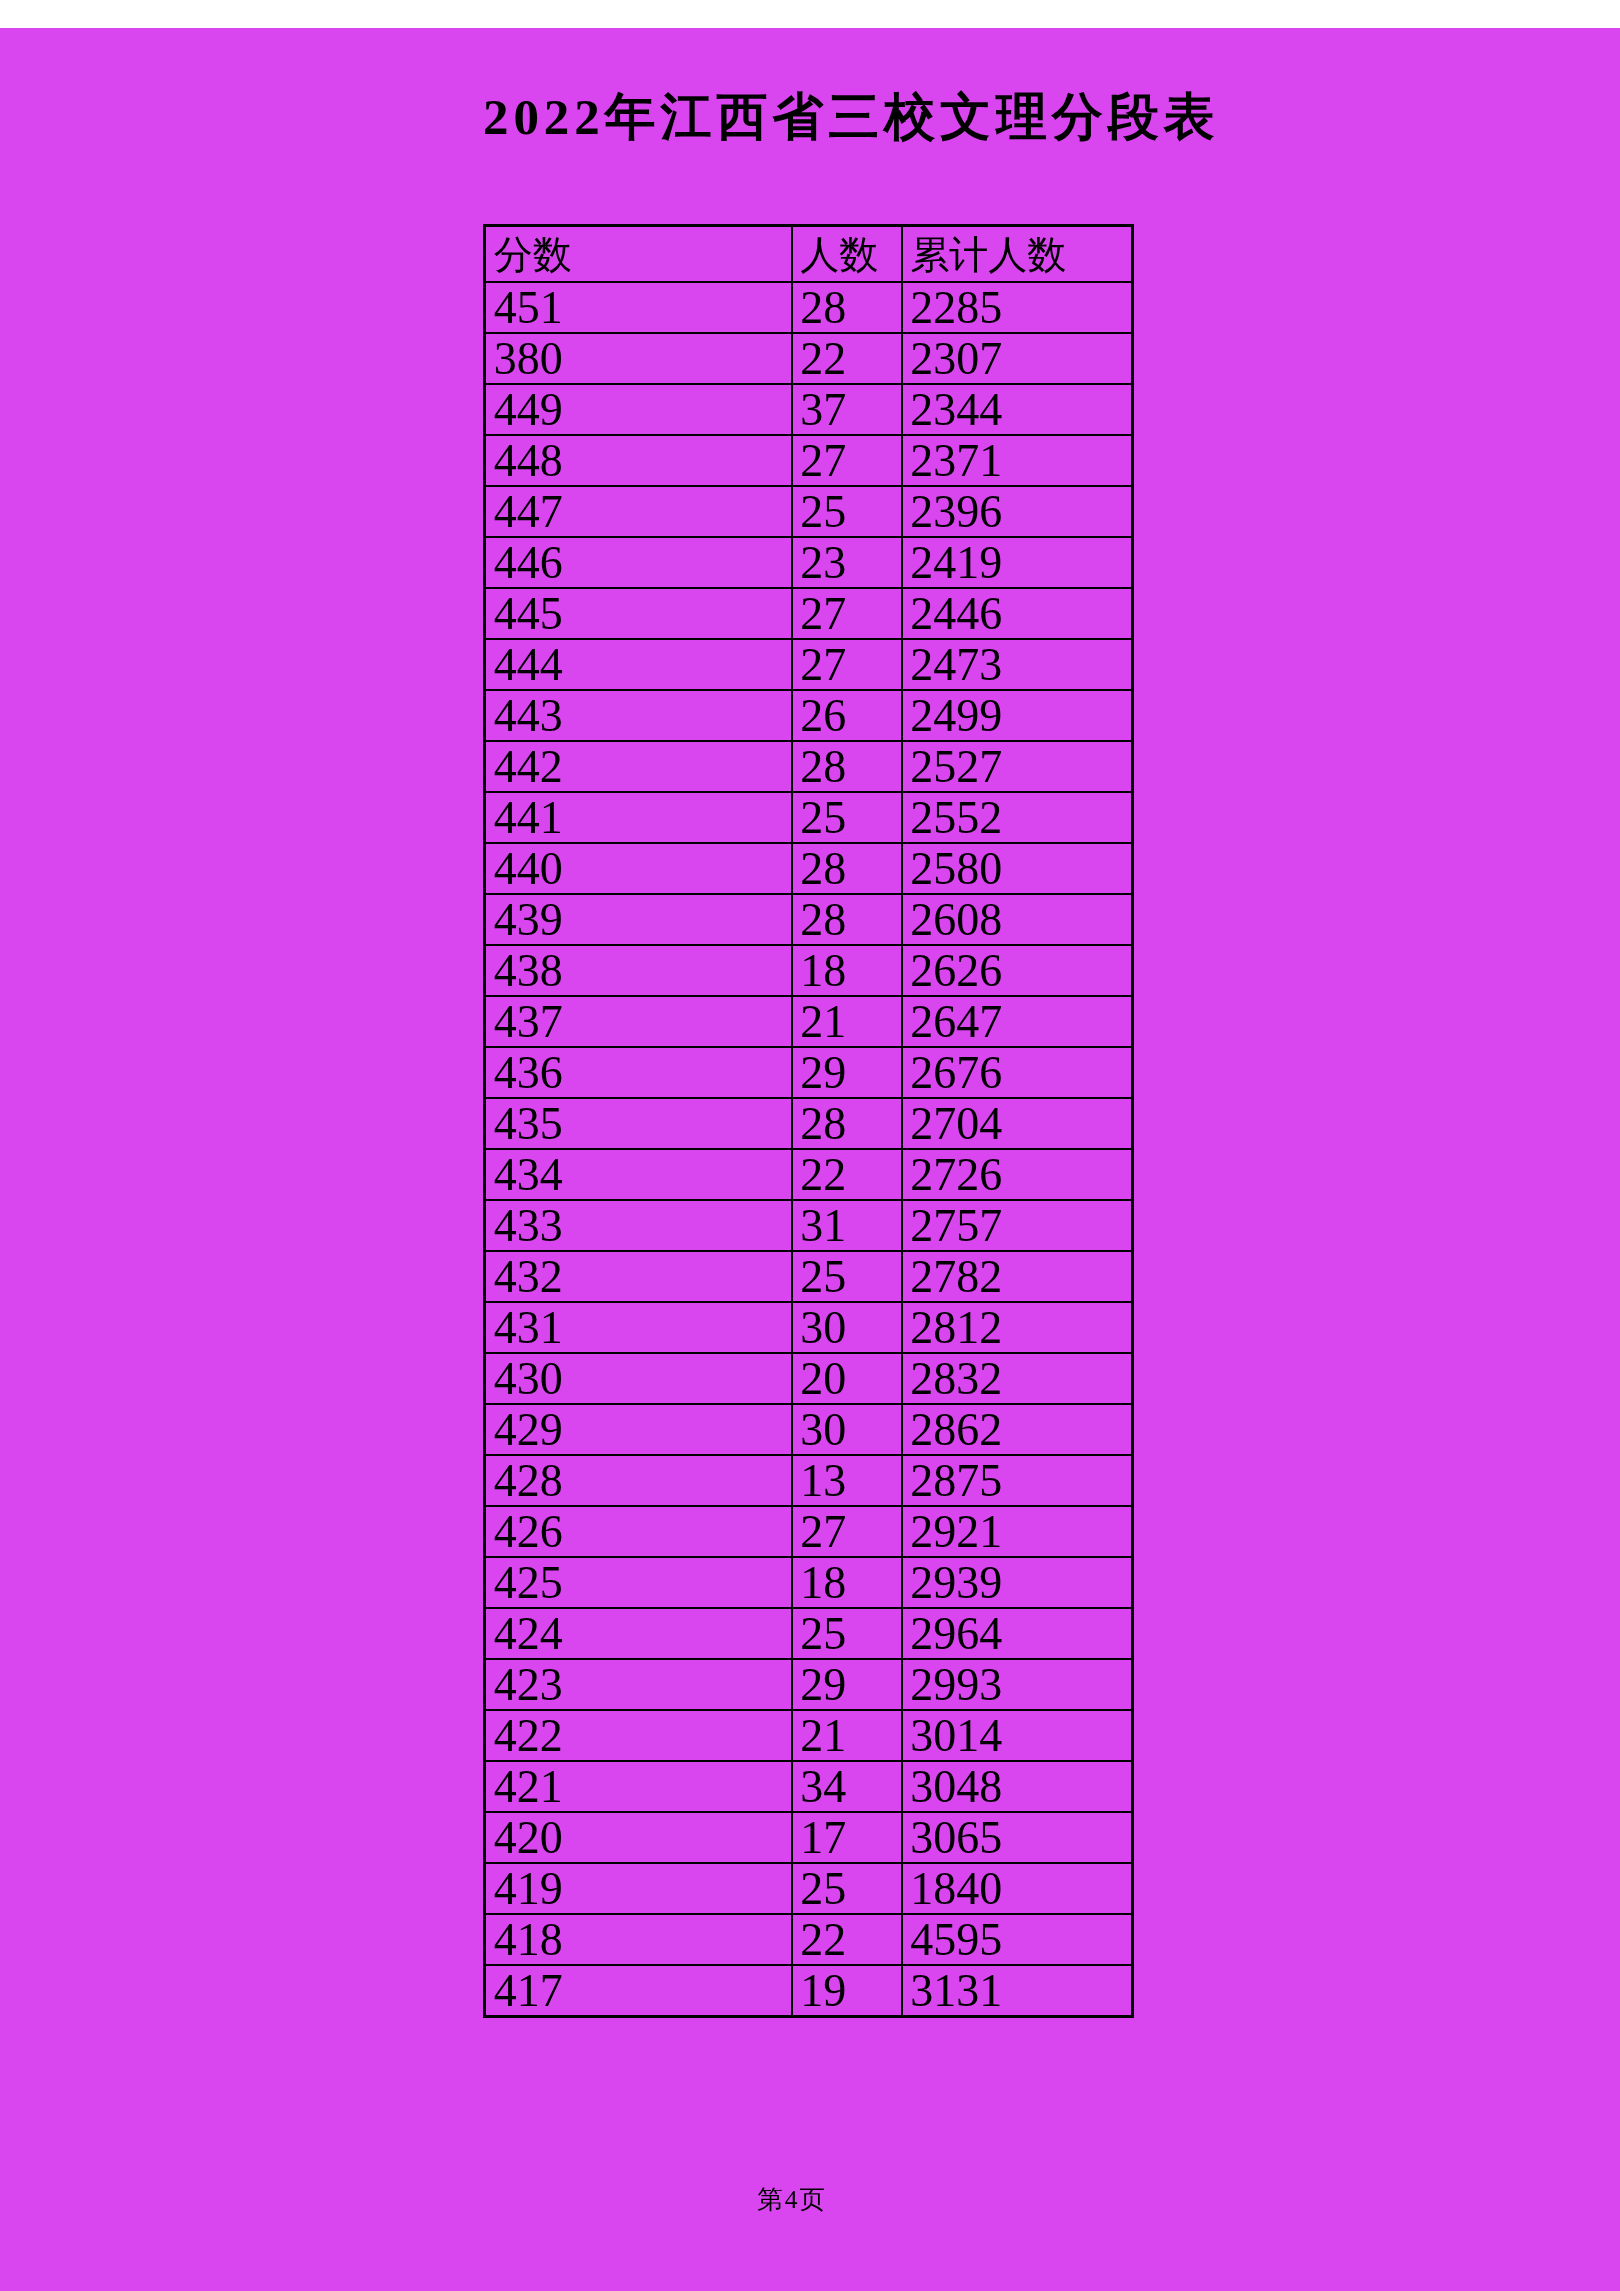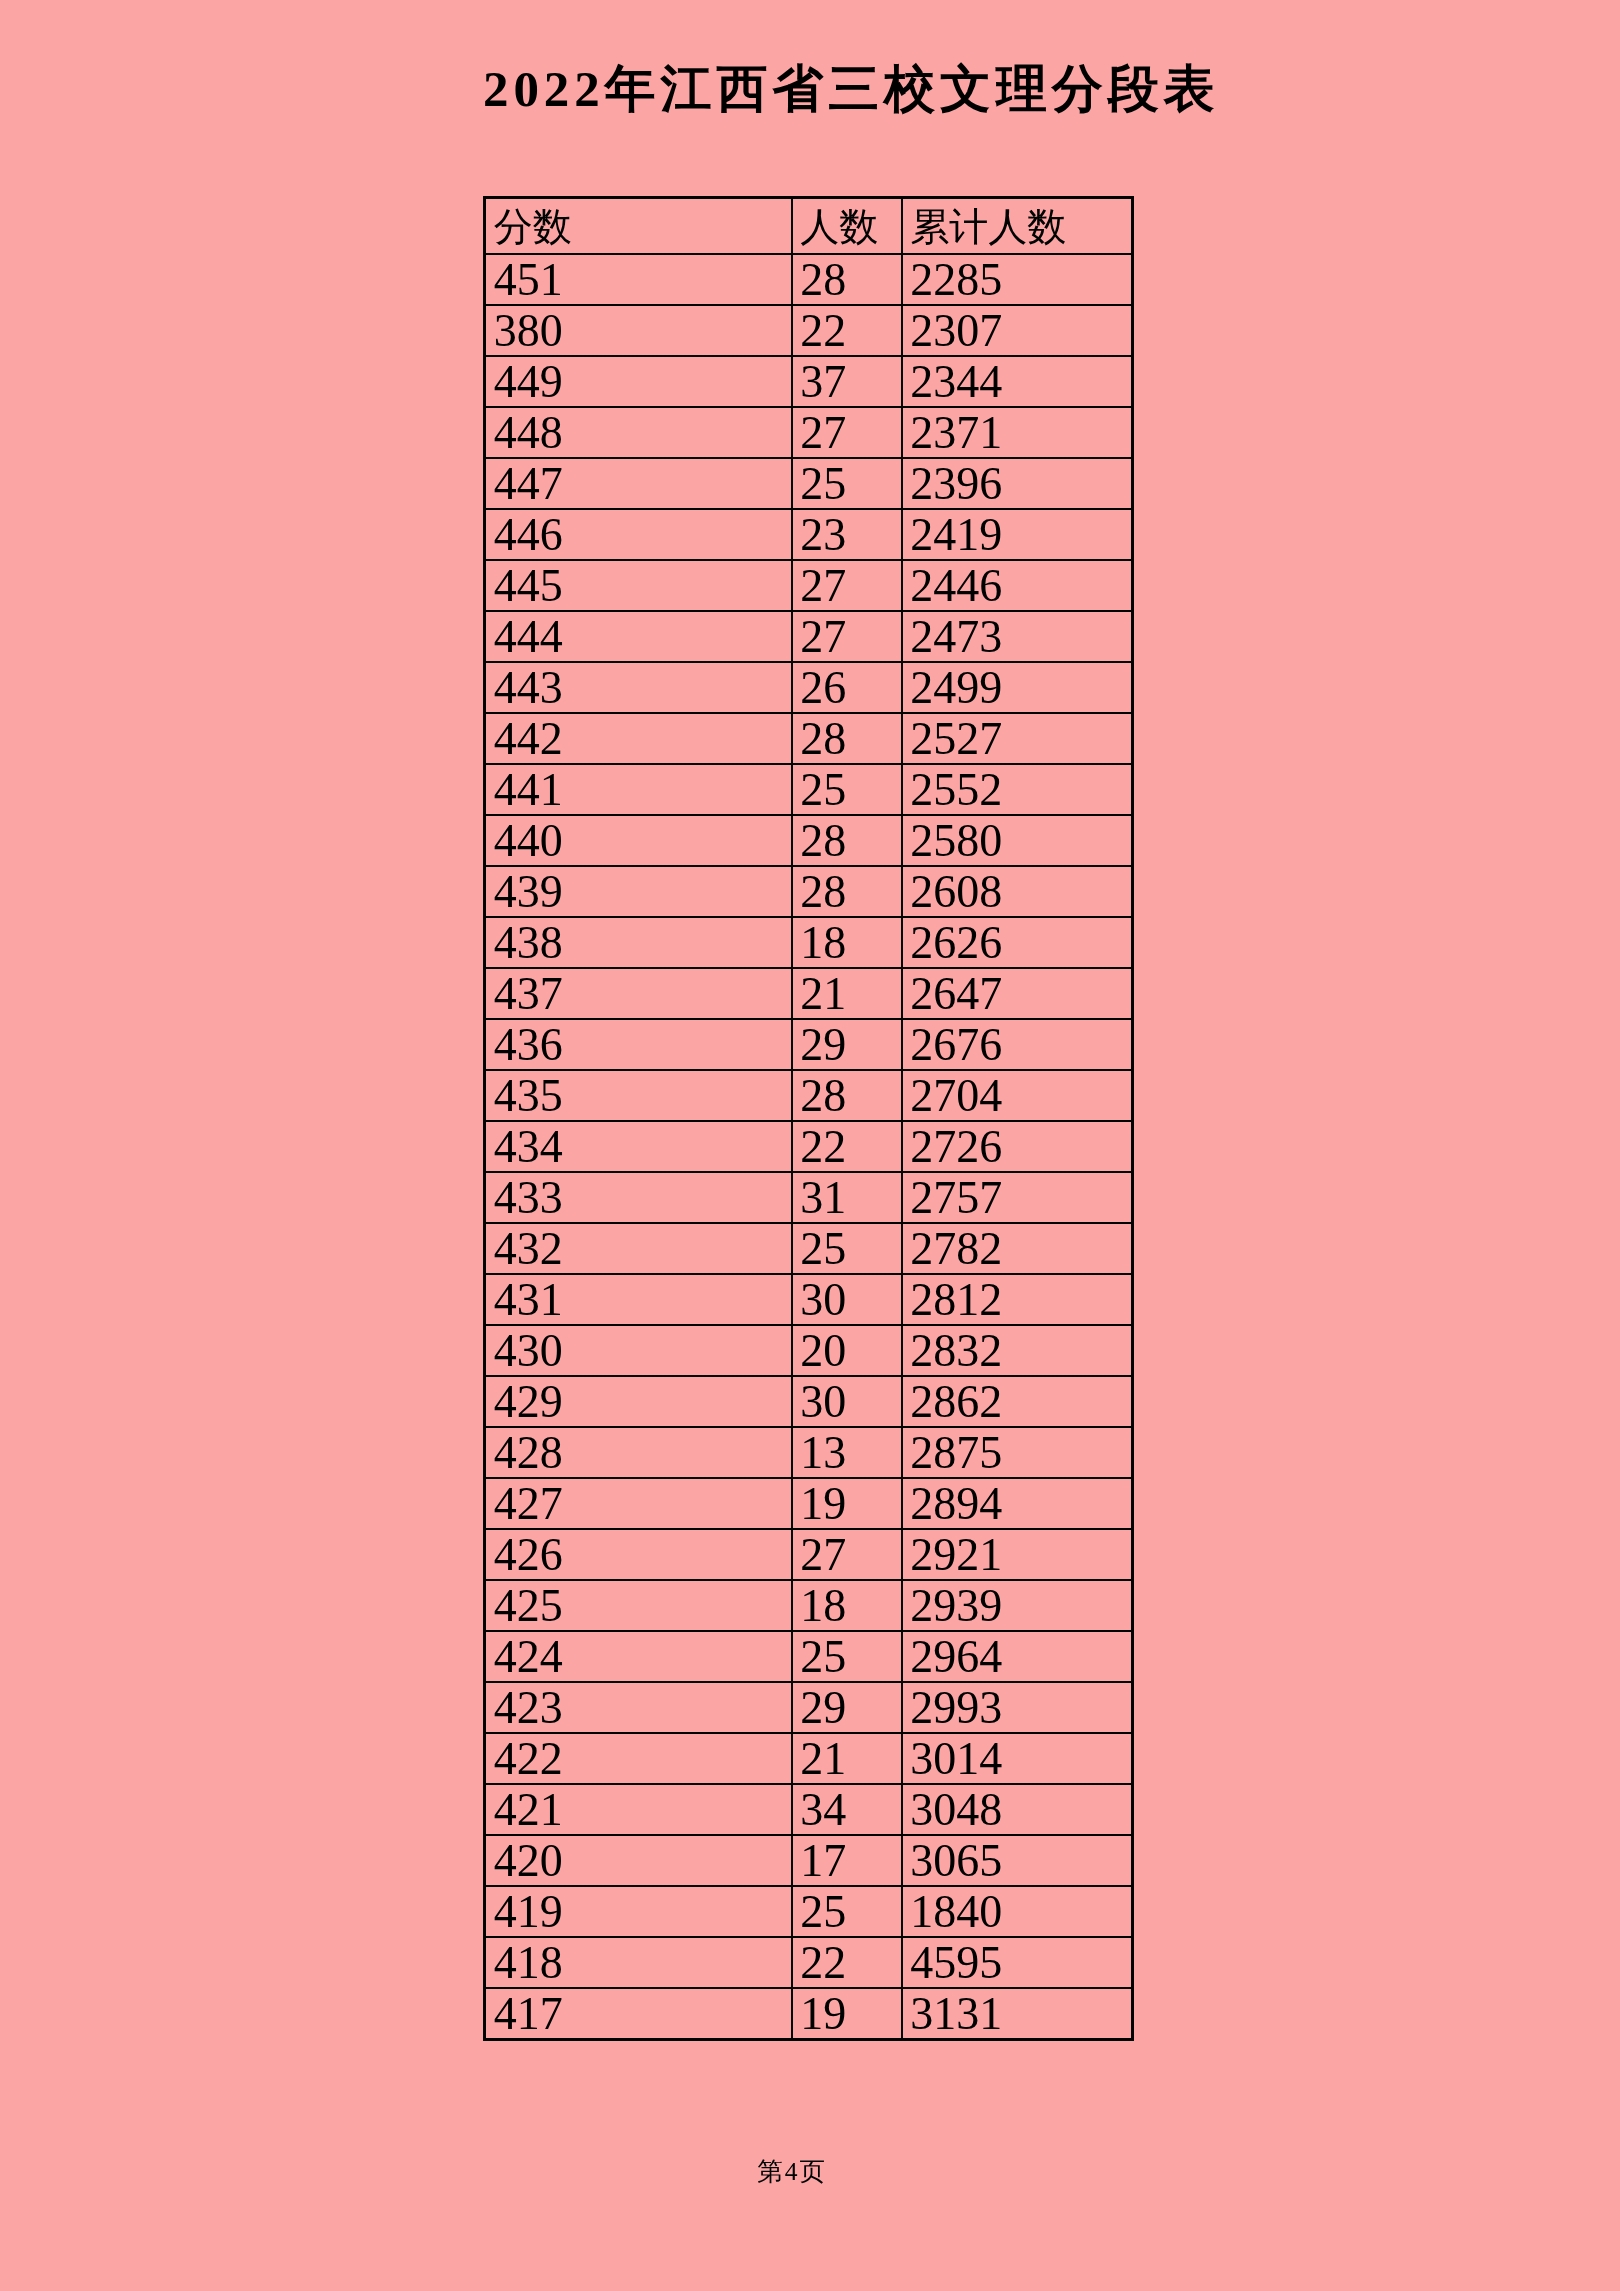--- a/index.html
+++ b/index.html
@@ -10,21 +10,22 @@
     width: 1620px;
     height: 2292px;
     background: #ffffff;
     position: relative;
     font-family: "Liberation Serif", serif;
     color: #000000;
   }
   .page {
     position: absolute;
     inset: 0;
-    background: #fca5a5;
+    background: #d946ef;
+    margin-top: 28px;
   }
   .page-title {
     position: absolute;
     top: 61px;
     left: 483px;
     width: 648px;
     text-align: center;
     font-size: 51px;
     font-weight: bold;
     letter-spacing: 4.9px;
@@ -208,25 +209,20 @@
           <td>429</td>
           <td>30</td>
           <td>2862</td>
         </tr>
         <tr>
           <td>428</td>
           <td>13</td>
           <td>2875</td>
         </tr>
         <tr>
-          <td>427</td>
-          <td>19</td>
-          <td>2894</td>
-        </tr>
-        <tr>
           <td>426</td>
           <td>27</td>
           <td>2921</td>
         </tr>
         <tr>
           <td>425</td>
           <td>18</td>
           <td>2939</td>
         </tr>
         <tr>

